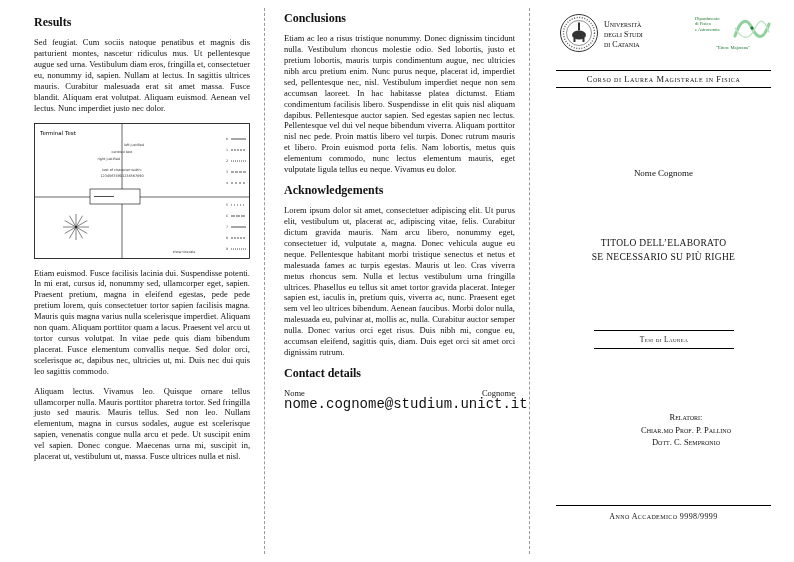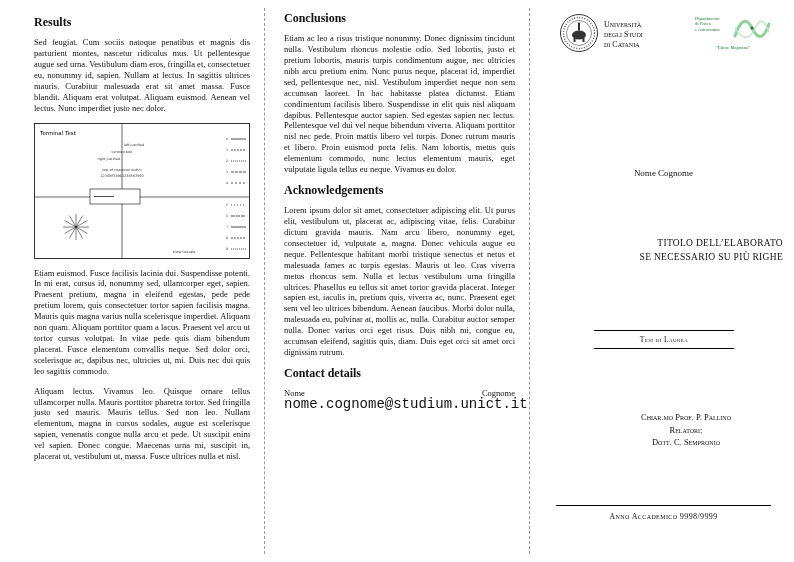--- a/index.html
+++ b/index.html
@@ -57,22 +57,22 @@
     position: absolute; top: 70px; left: 0; width: 215px;
     border-top: 1px solid #000; border-bottom: 1px solid #000;
     text-align: center; padding: 3px 0;
     font-variant: small-caps; font-size: 8.5px; letter-spacing: 0.6px;
   }
   .author {
     position: absolute; top: 168px; left: 0; width: 215px;
     text-align: center; font-size: 9px;
   }
   .title-block {
-    position: absolute; top: 236px; left: 12px; width: 215px;
-    text-align: right; font-size: 9.5px; line-height: 14px; letter-spacing: 0.3px;
+    position: absolute; top: 236px; left: 0; width: 215px;
+    text-align: center; font-size: 9.5px; line-height: 14px; letter-spacing: 0.3px;
   }
   .thesis-block {
     position: absolute; top: 330px; left: 38px; width: 140px;
     border-top: 1px solid #000; border-bottom: 1px solid #000;
     text-align: center; padding: 4px 0;
     font-variant: small-caps; font-size: 7.5px; letter-spacing: 0.4px;
   }
   .advisors {
     position: absolute; top: 411px; left: 45px; width: 170px;
     text-align: center; font-variant: small-caps;
@@ -191,30 +191,31 @@
         <svg width="38" height="30" viewBox="0 0 38 30">
           <path d="M2 22 C 8 4, 14 4, 19 14 S 30 28, 36 10" fill="none" stroke="#8fd19c" stroke-width="3" stroke-linecap="round"></path>
           <path d="M2 14 C 9 26, 16 26, 21 16 S 30 2, 36 18" fill="none" stroke="#bfe4c6" stroke-width="1.4" stroke-linecap="round"></path>
           <circle cx="19" cy="14" r="1.6" fill="#1f7a33"></circle>
         </svg>
       </div>
       <div class="dept-quote">“Ettore Majorana”</div>
     </div>
   </div>
 
+  <div class="course-block">Corso di Laurea Magistrale in Fisica</div>
 
   <div class="author">Nome Cognome</div>
 
   <div class="title-block">
     <div>TITOLO DELL’ELABORATO</div>
     <div>SE NECESSARIO SU PIÙ RIGHE</div>
   </div>
 
   <div class="thesis-block">Tesi di Laurea</div>
 
   <div class="advisors">
+    <div>Relatori:</div>
     <div>Chiar.mo Prof. P. Pallino</div>
-    <div>Relatori:</div>
     <div>Dott. C. Sempronio</div>
   </div>
 
   <div class="year-block">Anno Accademico 9998/9999</div>
 </div>
 
 </body></html>

